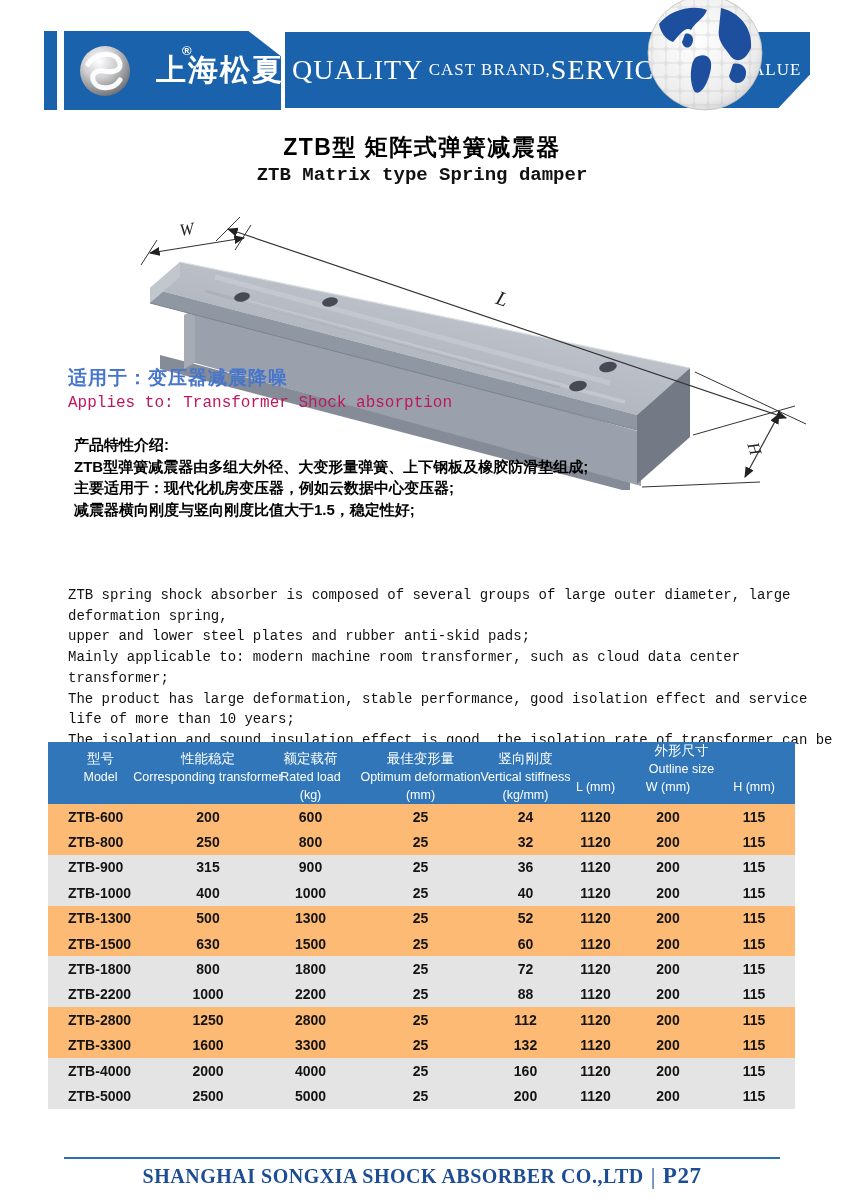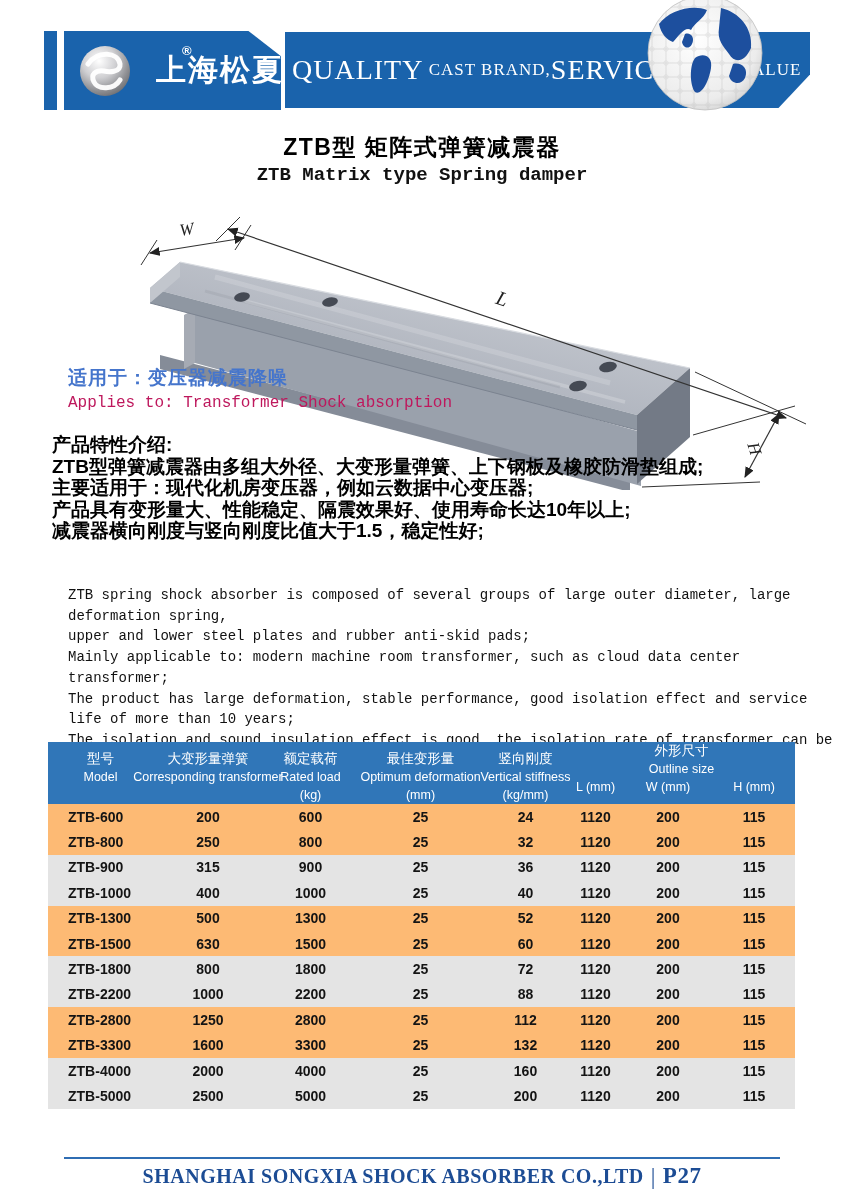--- a/index.html
+++ b/index.html
@@ -28,21 +28,21 @@
             font-family:"Liberation Mono",monospace;font-size:19px;font-weight:700;color:#111;}
 
   
   .product-svg{position:absolute;left:0;top:205px;width:844px;height:285px;}
 
   
   .applies-zh{position:absolute;left:68px;top:365px;font-size:19px;font-weight:600;
               letter-spacing:1px;color:#4575cc;}
   .applies-en{position:absolute;left:68px;top:394px;font-family:"Liberation Mono",monospace;
               font-size:16px;color:#be185d;}
-  .feat-zh{position:absolute;left:52px;top:434px;font-size:19px;font-weight:700;
+  .feat-zh{position:absolute;left:74px;top:434px;font-size:15px;font-weight:700;
            line-height:21.6px;color:#000;}
   .feat-en{position:absolute;left:68px;top:585px;font-family:"Liberation Mono",monospace;
            font-size:14px;line-height:20.7px;color:#111;}
   .feat-en .em{font-family:"Liberation Sans",sans-serif;font-weight:700;font-size:15px;}
 
   
   .spec-table{position:absolute;left:48px;top:742px;width:747px;}
   .thead{display:flex;background:#3076b8;color:#fff;height:62px;}
   .hcell{display:flex;flex-direction:column;align-items:center;padding-top:8px;box-sizing:border-box;}
   .hcell .zh{font-size:13.5px;line-height:18px;}
@@ -180,42 +180,41 @@
     <text x="753" y="248" font-family="Liberation Serif,serif" font-style="italic" font-size="17" fill="#222" text-anchor="middle" transform="rotate(72 753 244)">H</text>
   </svg>
 
   <div class="applies-zh">适用于：变压器减震降噪</div>
   <div class="applies-en">Applies to: Transformer Shock absorption</div>
 
   <div class="feat-zh">
     <div>产品特性介绍:</div>
     <div>ZTB型弹簧减震器由多组大外径、大变形量弹簧、上下钢板及橡胶防滑垫组成;</div>
     <div>主要适用于：现代化机房变压器，例如云数据中心变压器;</div>
-    <div>产品具有变形量大、性能稳定、隔震效果好、使用寿命长达10年以上;</div>
     <div>减震器横向刚度与竖向刚度比值大于1.5，稳定性好;</div>
   </div>
 
   <div class="feat-en">
     <div>ZTB spring shock absorber is composed of several groups of large outer diameter, large deformation spring,</div>
     <div>upper and lower steel plates and rubber anti-skid pads;</div>
     <div>Mainly applicable to: modern machine room transformer, such as cloud data center transformer;</div>
     <div>The product has large deformation, stable performance, good isolation effect and service life of more than 10 years;</div>
     <div>The isolation and sound insulation effect is good, the isolation rate of transformer can be more than 90%, and the</div>
     <div><span>isolation volume can reach </span><span class="em">15 ~ 20dB</span><span>;</span></div>
     <div><span>The ratio of lateral stiffness to vertical stiffness is more than </span><span class="em">1.5</span><span>.</span></div>
   </div>
 
   <div class="spec-table">
     <div class="thead">
       <div class="hcell hc0">
         <span class="zh">型号</span>
         <span class="en">Model</span>
       </div>
       <div class="hcell hc1">
-        <span class="zh">大变形量弹簧</span>
+        <span class="zh">性能稳定</span>
         <span class="en">Corresponding transformer</span>
       </div>
       <div class="hcell hc2">
         <span class="zh">额定载荷</span>
         <span class="en">Rated load</span>
         <span class="unit">(kg)</span>
       </div>
       <div class="hcell hc3">
         <span class="zh">最佳变形量</span>
         <span class="en">Optimum deformation</span>

